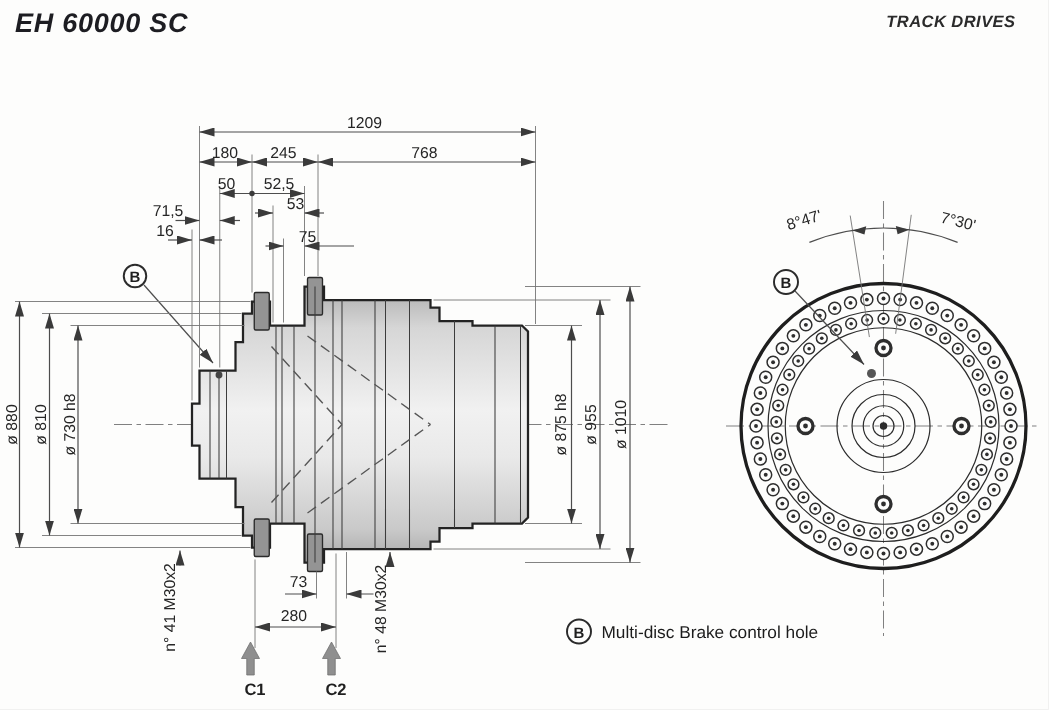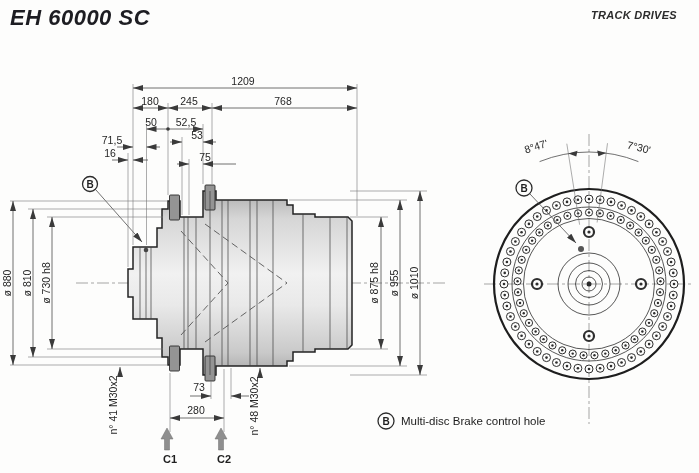--- a/index.html
+++ b/index.html
@@ -1,18 +1,18 @@
 <!DOCTYPE html>
 <html><head>
 <meta charset="utf-8">
 <style>
   html,body{margin:0;padding:0;background:#e8e8e8;}
   .page{position:relative;width:699px;height:473px;background:#fdfdfc;
         font-family:"Liberation Sans",sans-serif;overflow:hidden;}
-  .hdr-title{position:absolute;left:10px;top:5px;font-size:22px;font-style:italic;
+  .hdr-title{position:absolute;left:10px;top:5px;font-size:18px;font-style:italic;
              font-weight:bold;letter-spacing:.5px;color:#1d1d22;}
   .hdr-series{position:absolute;right:22px;top:9px;font-size:11px;font-style:italic;
               font-weight:bold;color:#2b2b2b;letter-spacing:.3px;margin-left:16px;}
   svg{position:absolute;left:0;top:0;}
   .dim{font-size:10.5px;fill:#262626;}
   .dimb{font-size:11px;font-weight:bold;fill:#1f1f1f;}
   .ball{font-size:10px;font-weight:bold;fill:#1f1f1f;}
   .legendtxt{font-size:11.5px;fill:#1c1c1c;}
   .dl{stroke:#4d4d4d;stroke-width:.8;fill:none;}
   .ext{stroke:#757575;stroke-width:.6;fill:none;}

